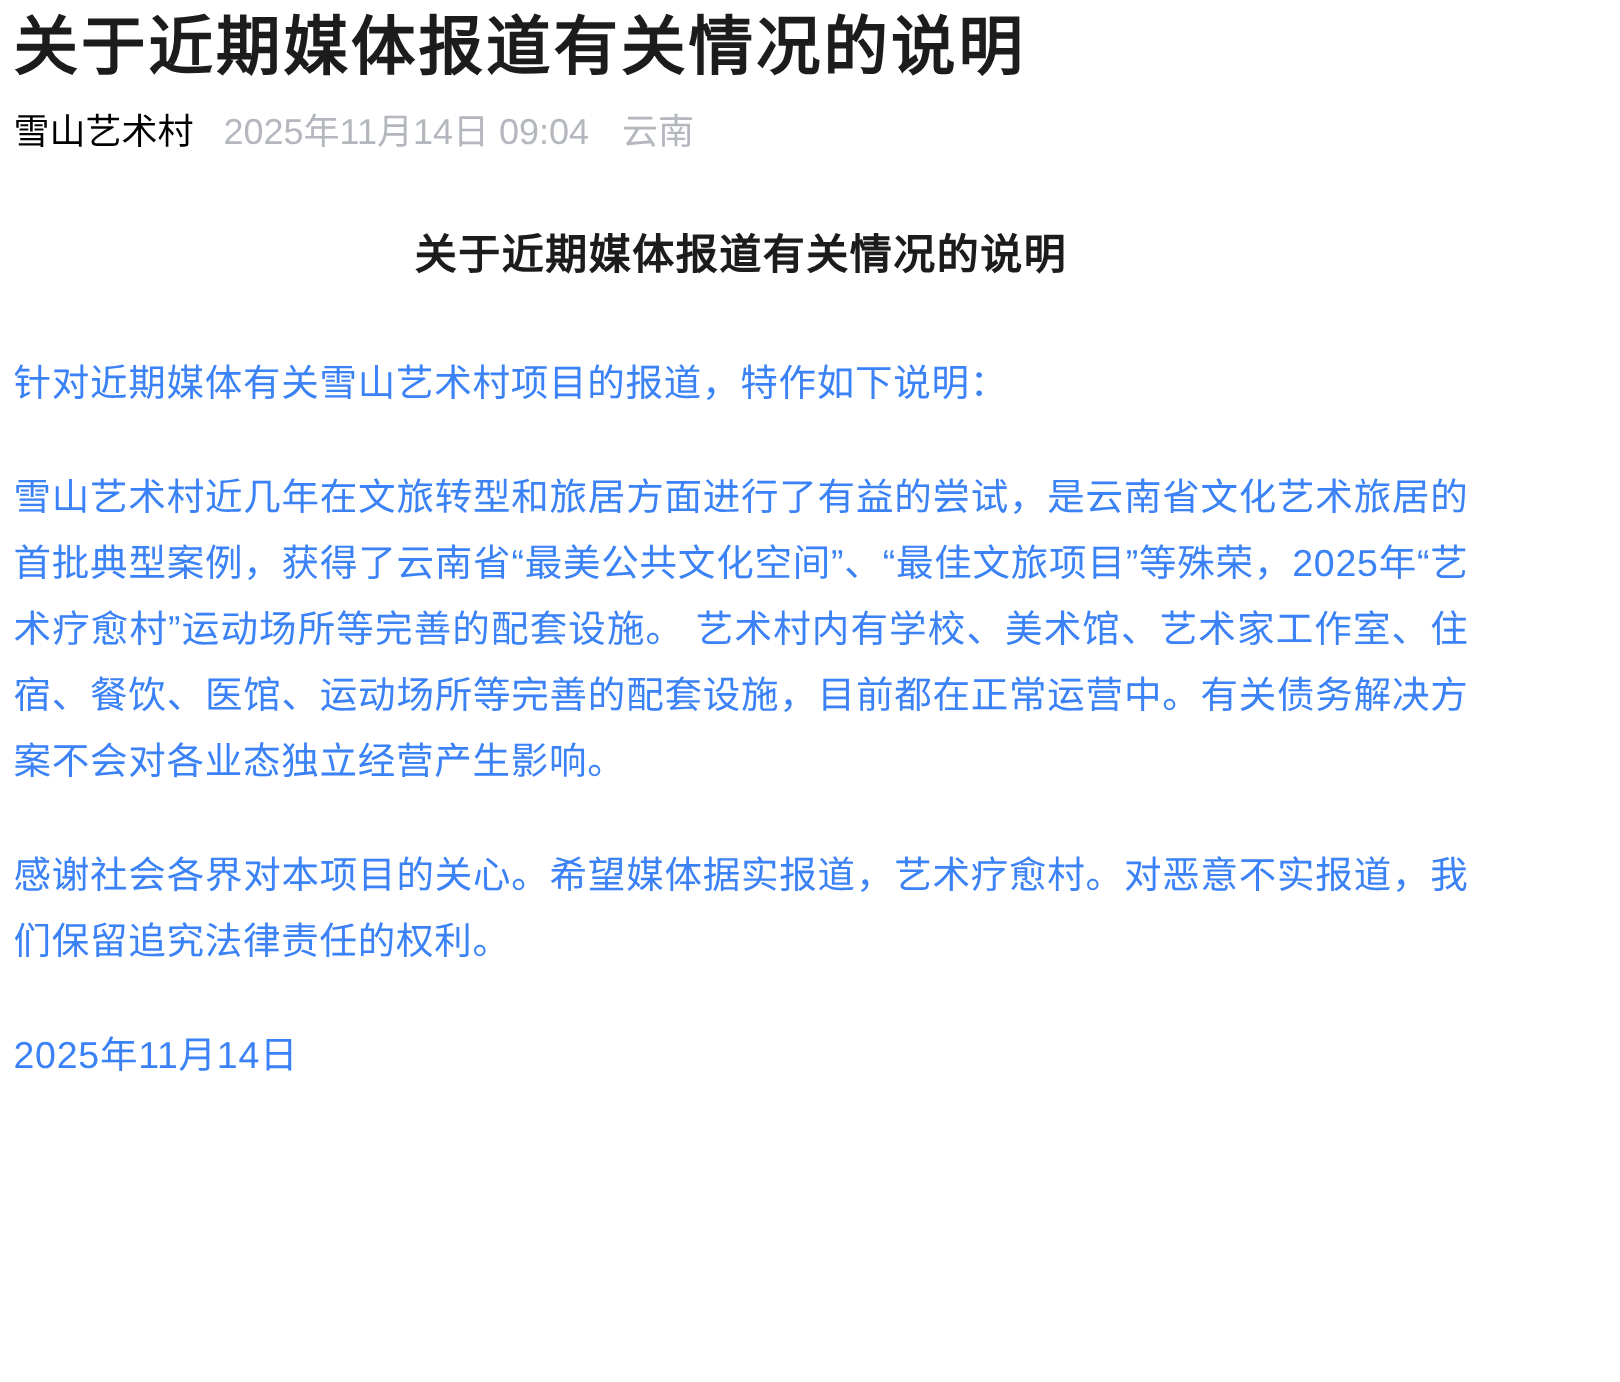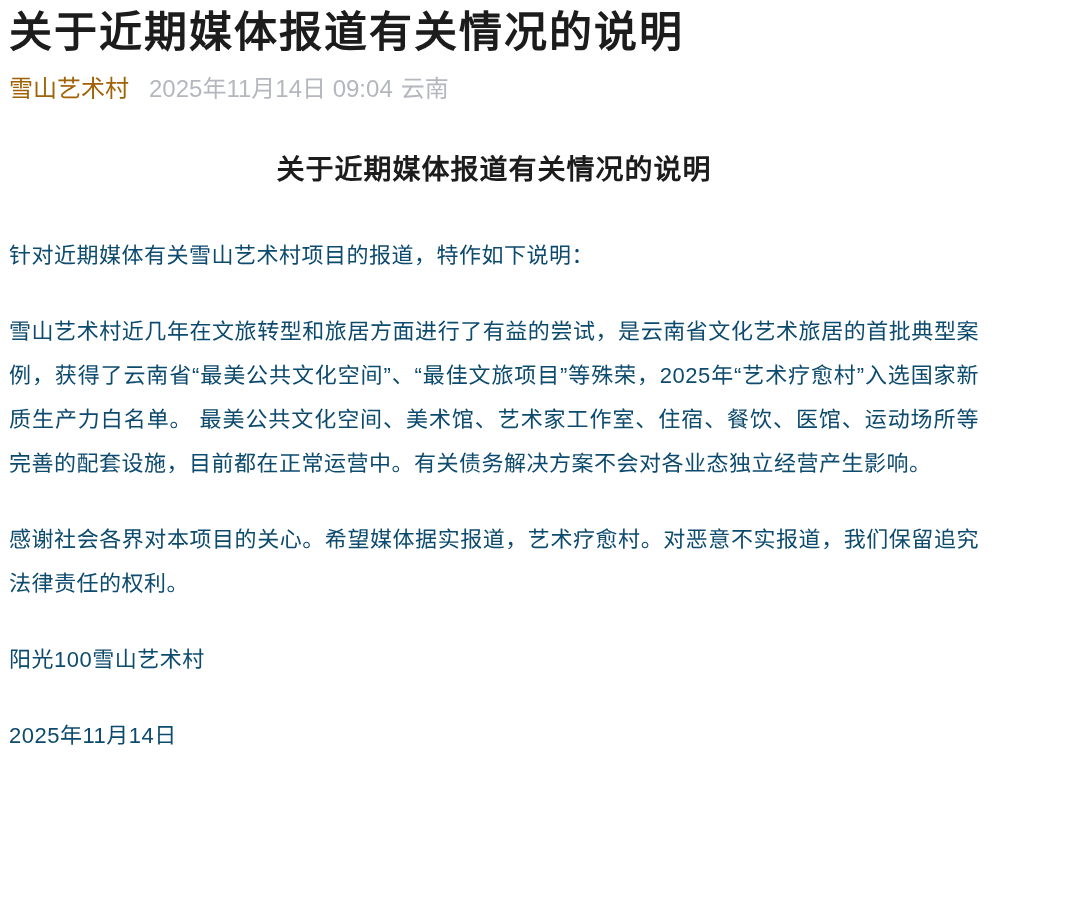--- a/index.html
+++ b/index.html
@@ -30,48 +30,48 @@
   }
   .byline {
     margin-top: 14px;
     font-size: 24px;
     line-height: 30px;
     display: flex;
     align-items: baseline;
     white-space: nowrap;
   }
   .account-name {
-    color: #a16207;
+    color: #000000;
     cursor: pointer;
   }
   .publish-datetime {
     color: #b4b8be;
     margin-left: 20px;
   }
   .publish-location {
     color: #b4b8be;
-    margin-left: 8px;
+    margin-left: 22px;
   }
   .statement-heading {
     margin: 46px 0 0 0;
     font-size: 28px;
     line-height: 40px;
     font-weight: 700;
     color: #1c1c1c;
     text-align: center;
     letter-spacing: 1px;
   }
   .article-body {
     margin-top: 44px;
   }
   .article-body p {
     margin: 0 0 32px 0;
-    font-size: 22px;
+    font-size: 25px;
     line-height: 44px;
-    color: #0c4a6e;
+    color: #3b82f6;
     text-align: justify;
     letter-spacing: 0.5px;
   }
 </style>
 </head>
 <body>
 
 <div class="article-page">
 
   <h1 class="article-title">关于近期媒体报道有关情况的说明</h1>
@@ -79,19 +79,18 @@
   <div class="byline">
     <span class="account-name">雪山艺术村</span>
     <span class="publish-datetime">2025年11月14日 09:04</span>
     <span class="publish-location">云南</span>
   </div>
 
   <h2 class="statement-heading">关于近期媒体报道有关情况的说明</h2>
 
   <div class="article-body">
     <p>针对近期媒体有关雪山艺术村项目的报道，特作如下说明：</p>
-    <p>雪山艺术村近几年在文旅转型和旅居方面进行了有益的尝试，是云南省文化艺术旅居的首批典型案例，获得了云南省“最美公共文化空间”、“最佳文旅项目”等殊荣，2025年“艺术疗愈村”入选国家新质生产力白名单。 最美公共文化空间、美术馆、艺术家工作室、住宿、餐饮、医馆、运动场所等完善的配套设施，目前都在正常运营中。有关债务解决方案不会对各业态独立经营产生影响。</p>
+    <p>雪山艺术村近几年在文旅转型和旅居方面进行了有益的尝试，是云南省文化艺术旅居的首批典型案例，获得了云南省“最美公共文化空间”、“最佳文旅项目”等殊荣，2025年“艺术疗愈村”运动场所等完善的配套设施。 艺术村内有学校、美术馆、艺术家工作室、住宿、餐饮、医馆、运动场所等完善的配套设施，目前都在正常运营中。有关债务解决方案不会对各业态独立经营产生影响。</p>
     <p>感谢社会各界对本项目的关心。希望媒体据实报道，艺术疗愈村。对恶意不实报道，我们保留追究法律责任的权利。</p>
-    <p>阳光100雪山艺术村</p>
     <p>2025年11月14日</p>
   </div>
 
 </div>
 
 </body></html>

